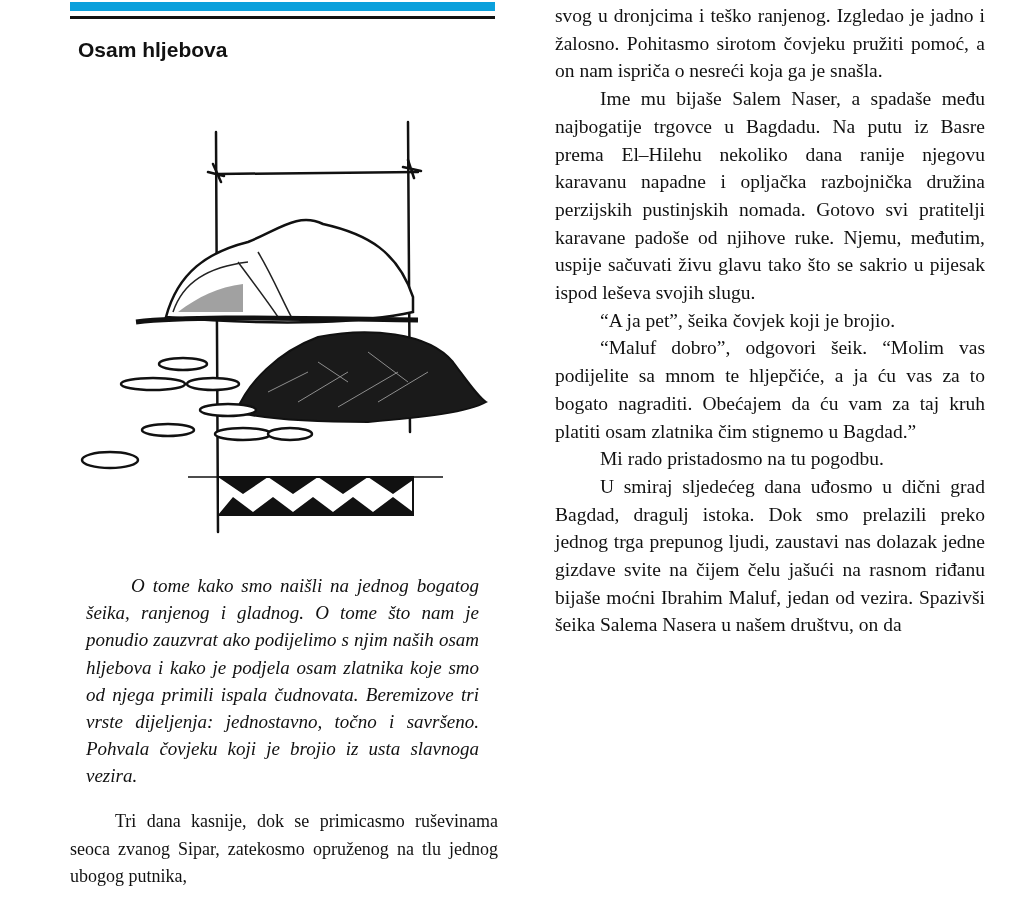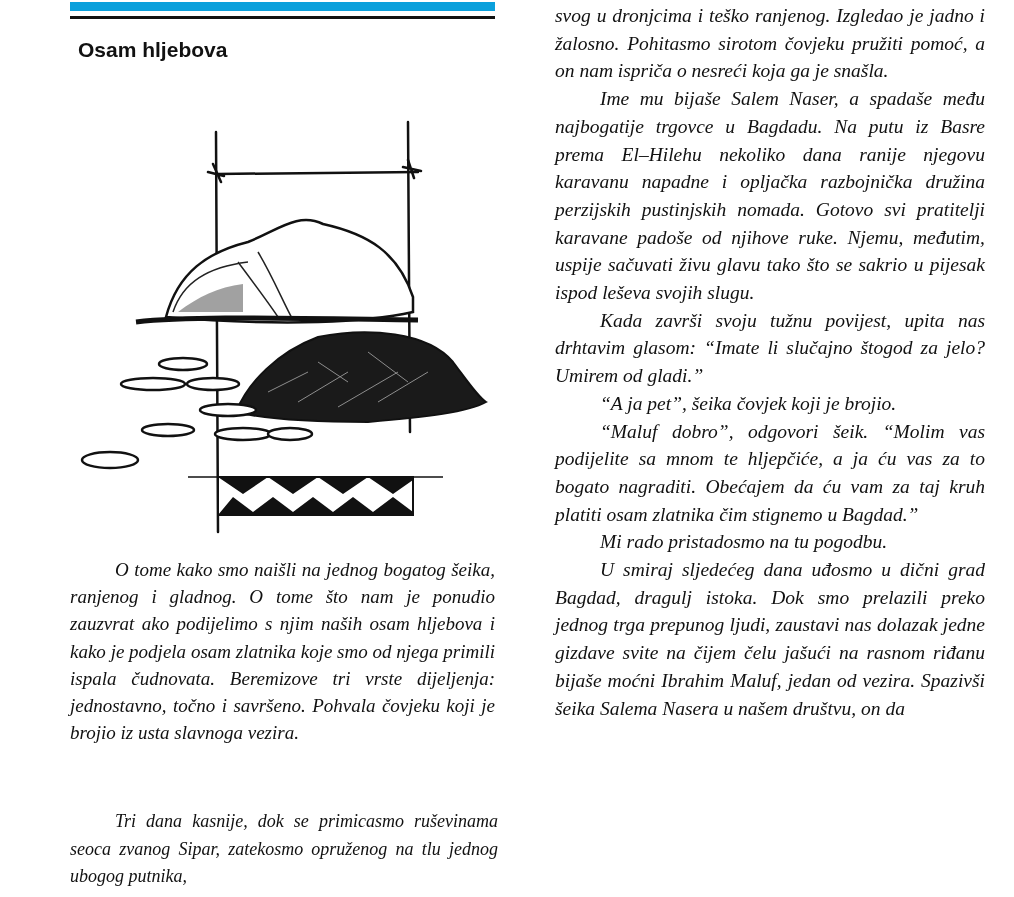--- a/index.html
+++ b/index.html
@@ -2,24 +2,24 @@
 <html><head>
 <meta charset="utf-8">
 <style>
   html, body { margin: 0; padding: 0; background: #ffffff; }
   body { width: 1014px; height: 897px; position: relative; overflow: hidden; font-family: "Liberation Serif", serif; color: #111; }
   .rule-blue { position: absolute; left: 70px; top: 2px; width: 425px; height: 9px; background: #0aa0dc; }
   .rule-black { position: absolute; left: 70px; top: 16px; width: 425px; height: 3px; background: #111; }
   .title { position: absolute; left: 70px; top: 30px; font-family: "Liberation Sans", sans-serif; font-weight: bold; font-size: 21px; color: #111; margin: 8px; }
   .illus { position: absolute; left: 68px; top: 112px; width: 430px; height: 435px; }
   .caption { position: absolute; left: 70px; top: 556px; width: 425px; font-style: italic; font-size: 19px; line-height: 27.2px; text-align: justify; }
-  .caption p { margin: 0; text-indent: 45px; }
+  .caption p { margin: 16px; text-indent: 45px; }
   .col-left-body { position: absolute; left: 70px; top: 808px; width: 428px; font-size: 18px; line-height: 27.5px; text-align: justify; }
   .col-right { position: absolute; left: 555px; top: 2px; width: 430px; font-size: 19.5px; line-height: 27.7px; text-align: justify; }
-  .col-right p, .col-left-body p { margin: 0; text-indent: 45px; font-style: italic; }
+  .col-right p, .col-left-body p { margin: 0; text-indent: 45px; }
   .col-right p.cont { text-indent: 0; }
 </style>
 </head>
 <body>
 
 <div class="rule-blue"></div>
 <div class="rule-black"></div>
 <h1 class="title">Osam hljebova</h1>
 
 <svg class="illus" viewBox="0 0 430 435" xmlns="http://www.w3.org/2000/svg">
@@ -64,18 +64,17 @@
   <p>O tome kako smo naišli na jednog bogatog šeika, ranjenog i gladnog.  O tome što nam je ponudio zauzvrat ako podijelimo s njim naših osam hljebova i kako je podjela osam zlatnika koje smo od njega primili ispala čudnovata.  Beremizove tri vrste dijeljenja: jednostavno, točno i savršeno.  Pohvala čovjeku koji je brojio iz usta slavnoga vezira.</p>
 </div>
 
 <div class="col-left-body">
   <p>Tri dana kasnije, dok se primicasmo ruševinama seoca zvanog Sipar, zatekosmo opruženog na tlu jednog ubogog putnika,</p>
 </div>
 
 <div class="col-right">
   <p class="cont">svog u dronjcima i teško ranjenog.  Izgledao je jadno i žalosno.  Pohitasmo sirotom čovjeku pružiti pomoć, a on nam ispriča o nesreći koja ga je snašla.</p>
   <p>Ime mu bijaše Salem Naser, a spadaše među najbogatije trgovce u Bagdadu.  Na putu iz Basre prema El–Hilehu nekoliko dana ranije njegovu karavanu napadne i opljačka razbojnička družina perzijskih pustinjskih nomada.  Gotovo svi pratitelji karavane padoše od njihove ruke.  Njemu, međutim, uspije sačuvati živu glavu tako što se sakrio u pijesak ispod leševa svojih slugu.</p>
-  <p>Kada završi svoju tužnu povijest, upita nas drhtavim glasom: “Imate li slučajno štogod za jelo? Umirem od gladi.”</p>
   <p>“A ja pet”, šeika čovjek koji je brojio.</p>
   <p>“Maluf dobro”, odgovori šeik.  “Molim vas podijelite sa mnom te hljepčiće, a ja ću vas za to bogato nagraditi.  Obećajem da ću vam za taj kruh platiti osam zlatnika čim stignemo u Bagdad.”</p>
   <p>Mi rado pristadosmo na tu pogodbu.</p>
   <p>U smiraj sljedećeg dana uđosmo u dični grad Bagdad, dragulj istoka.  Dok smo prelazili preko jednog trga prepunog ljudi, zaustavi nas dolazak jedne gizdave svite na čijem čelu jašući na rasnom riđanu bijaše moćni Ibrahim Maluf, jedan od vezira.  Spazivši šeika Salema Nasera u našem društvu, on da</p>
 </div>
 
 </body></html>

